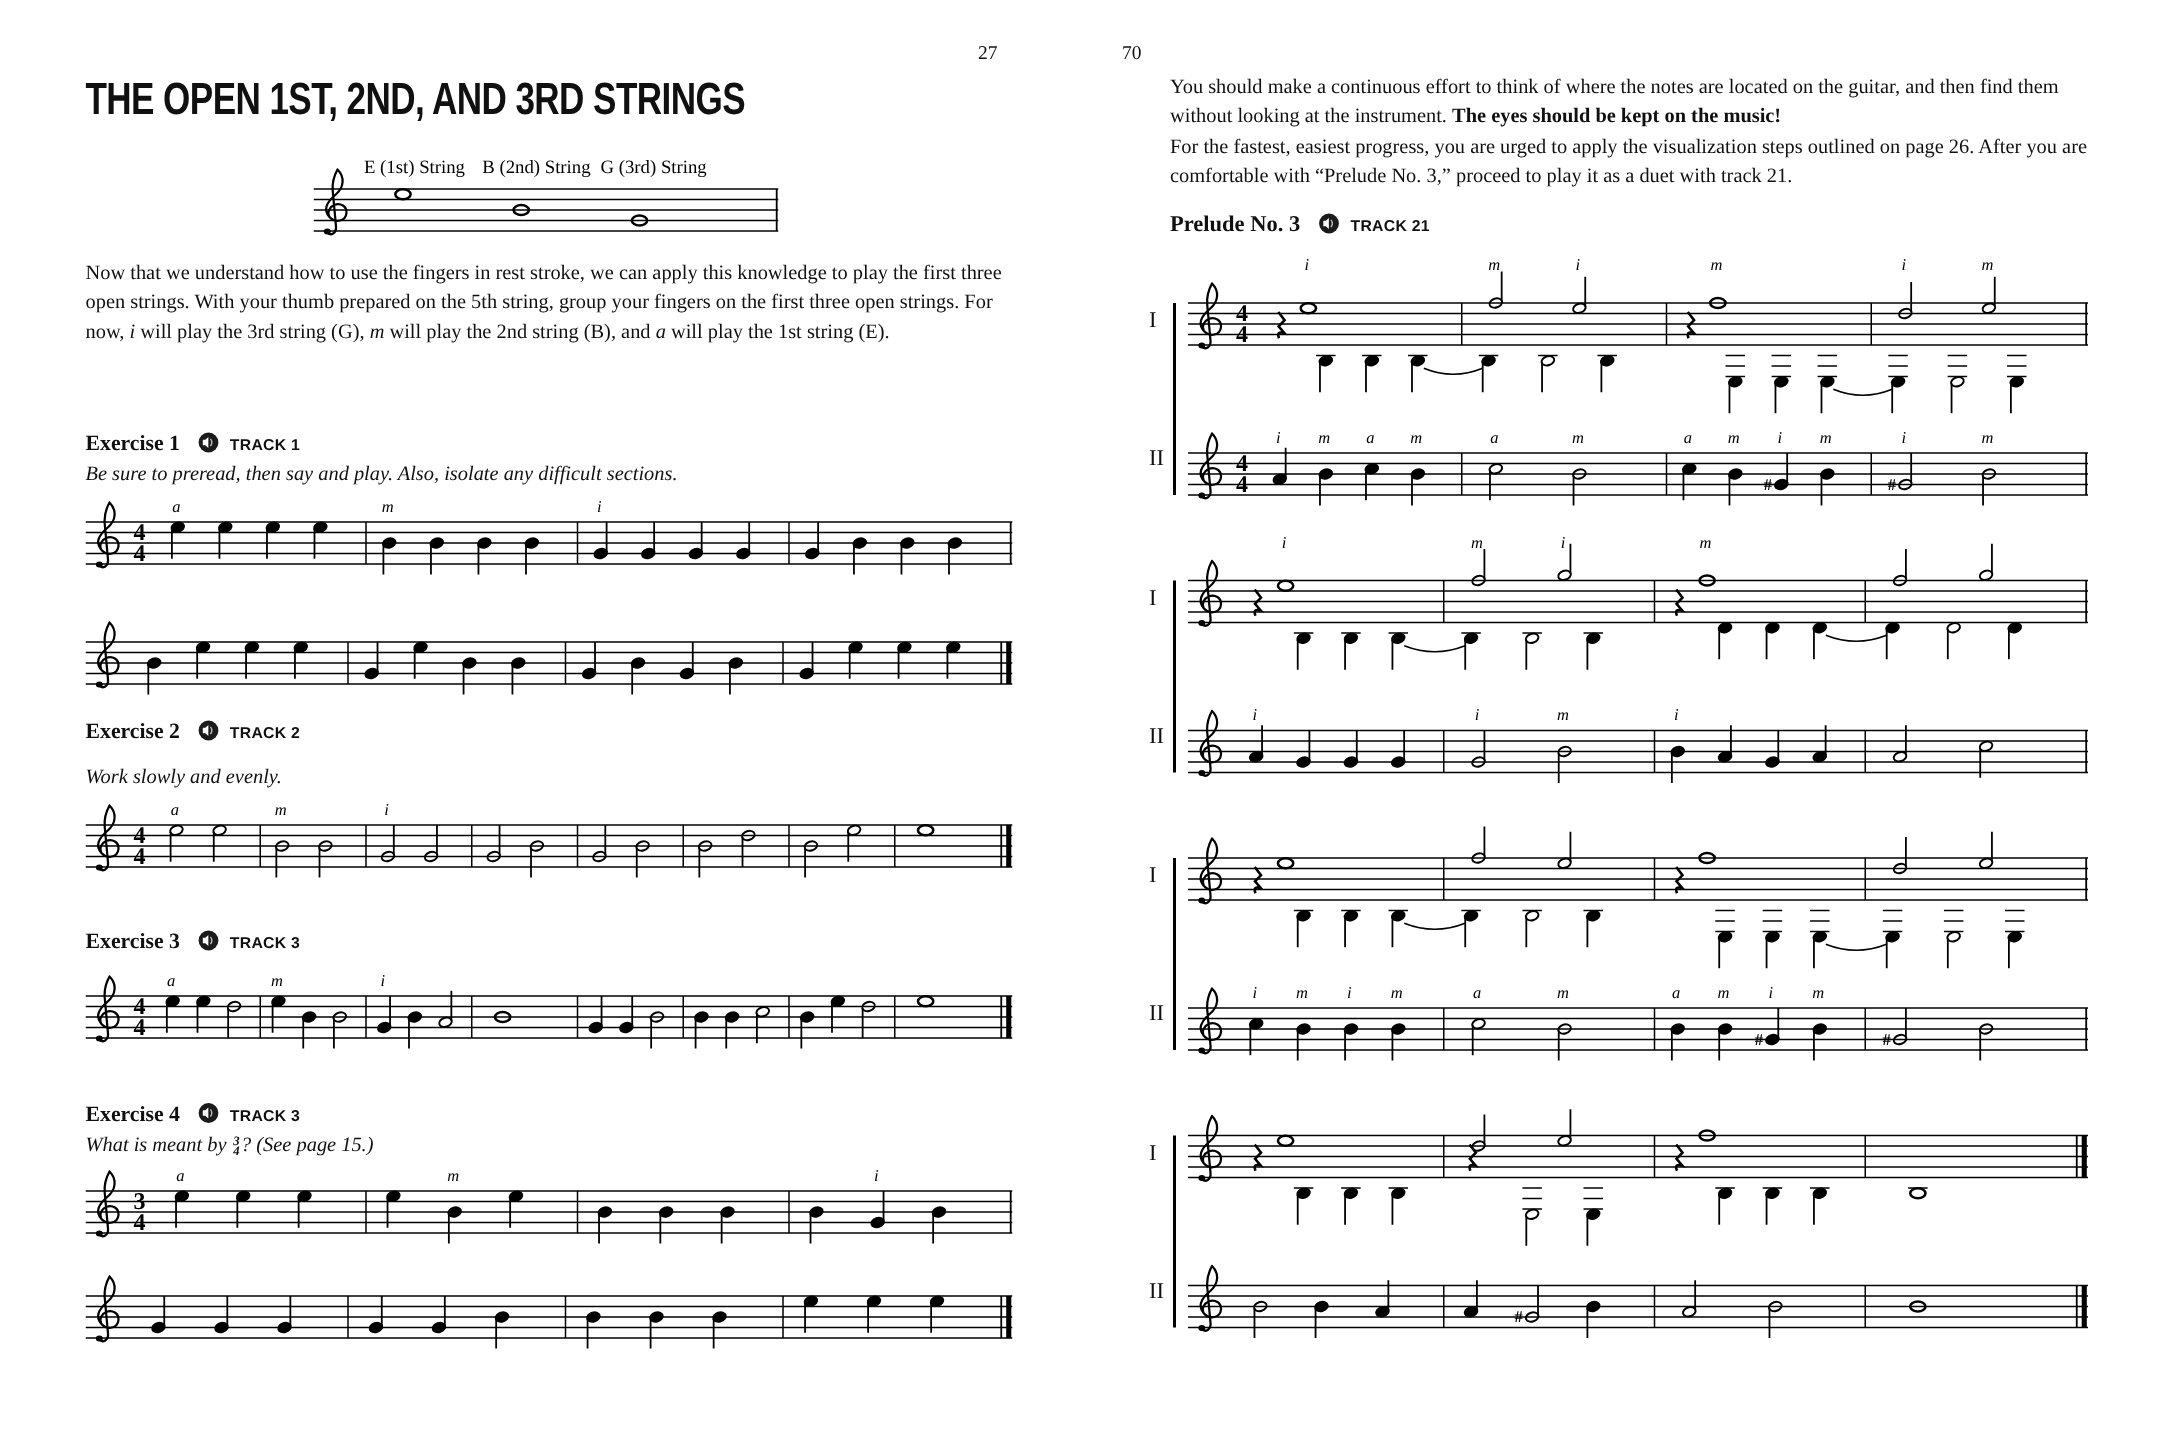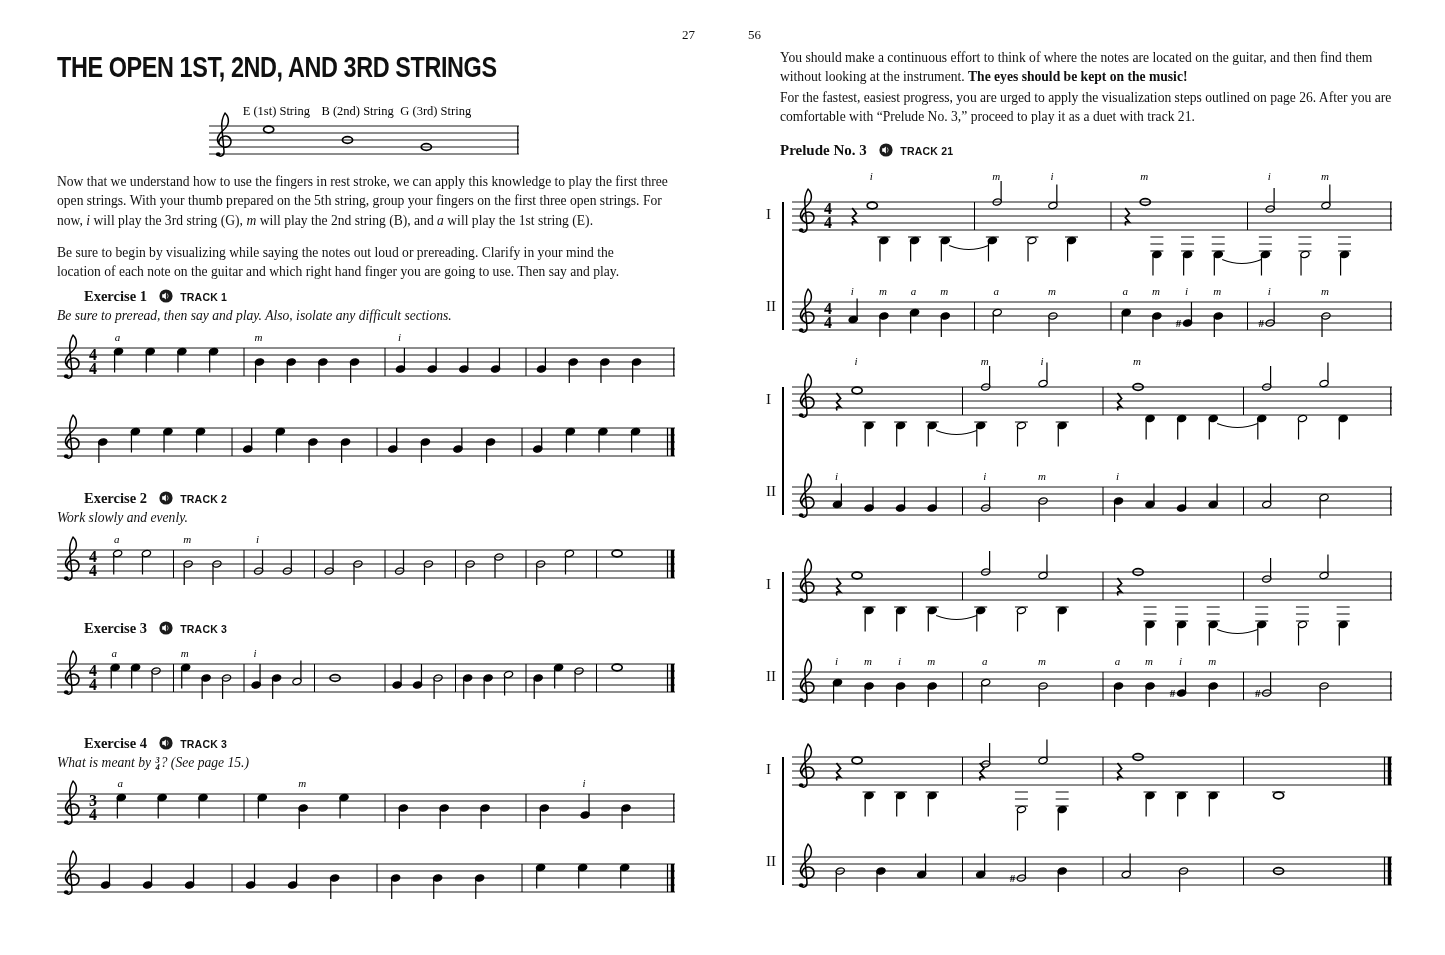--- a/index.html
+++ b/index.html
@@ -2,47 +2,47 @@
 <html><head>
 <meta charset="utf-8">
 <style>
   html,body{margin:0;padding:0;}
   body{width:1445px;height:955px;background:#ffffff;position:relative;overflow:hidden;
        font-family:"Liberation Serif",serif;color:#101010;}
   .page{position:absolute;top:0;}
   #left-page{left:57px;width:625px;height:758px;}
   #right-page{left:780px;width:625px;height:955px;}
   .pagenum{position:absolute;top:27px;font-size:13px;font-family:"Liberation Serif",serif;}
-  #pagenum-left{left:682px;}
+  #pagenum-left{left:652px;}
   #pagenum-right{left:748px;}
   .title{position:absolute;top:50px;left:0;font-family:"Liberation Sans",sans-serif;
          font-weight:700;font-size:30px;letter-spacing:-0.5px;white-space:nowrap;
          transform:scaleX(0.78);transform-origin:left center;}
   .para{position:absolute;font-size:13.6px;line-height:1.43;text-align:left;}
-  .exhead{position:absolute;font-size:14.5px;white-space:nowrap;margin-left:27px;}
+  .exhead{position:absolute;font-size:14.5px;white-space:nowrap;}
   .exname{font-weight:700;}
   .tracklab{font-family:Liberation Sans, sans-serif;font-weight:700;font-size:10.5px;
             letter-spacing:0.2px;margin-left:4px;}
   .badge{display:inline-block;width:14px;height:14px;vertical-align:-2px;margin-left:8px;}
   .subtext{position:absolute;font-size:13.6px;white-space:nowrap;font-style:italic;}
   .frac{display:inline-block;text-align:center;font-weight:700;font-size:8.5px;
         line-height:0.85;vertical-align:-3px;margin:0 1px;}
   .frac span{display:block;}
   .musicsvg{position:absolute;display:block;}
   .system{position:absolute;left:-14px;width:632px;}
   .sys-staves{position:absolute;left:26px;top:0;width:600px;}
   .bracket{position:absolute;left:16px;width:2.4px;background:#000;}
   .syslabel{position:absolute;font-size:15px;font-family:"Liberation Serif",serif;}
   .prelude{position:absolute;font-size:15px;white-space:nowrap;}
 </style>
 </head>
 <body>
 
 <div class="pagenum" id="pagenum-left">27</div>
-<div class="pagenum" id="pagenum-right">56</div>
+<div class="pagenum" id="pagenum-right">70</div>
 
 <div class="page" id="left-page">
 
   <div class="title">THE OPEN 1ST, 2ND, AND 3RD STRINGS</div>
 
   <svg class="musicsvg" style="top:100px;left:152px" width="310" height="64" viewBox="0 0 310 64">
       <line x1="0" y1="26" x2="310" y2="26" stroke="#000" stroke-width="0.9"></line>
       <line x1="0" y1="33" x2="310" y2="33" stroke="#000" stroke-width="0.9"></line>
       <line x1="0" y1="40" x2="310" y2="40" stroke="#000" stroke-width="0.9"></line>
       <line x1="0" y1="47" x2="310" y2="47" stroke="#000" stroke-width="0.9"></line>
@@ -52,21 +52,20 @@
       <line x1="308.8" y1="26" x2="308.8" y2="54" stroke="#000" stroke-width="1.2"></line>
       <ellipse cx="59.65217391304348" cy="29.5" rx="5.1" ry="3.3" fill="none" stroke="#000" stroke-width="1.7"></ellipse>
       <text x="33.65217391304348" y="15" font-size="12.5" text-anchor="start" font-family="&quot;Liberation Serif&quot;,serif" font-weight="normal" font-style="normal">E (1st) String</text>
       <ellipse cx="138.4927536231884" cy="40" rx="5.1" ry="3.3" fill="none" stroke="#000" stroke-width="1.7"></ellipse>
       <text x="112.4927536231884" y="15" font-size="12.5" text-anchor="start" font-family="&quot;Liberation Serif&quot;,serif" font-weight="normal" font-style="normal">B (2nd) String</text>
       <ellipse cx="217.33333333333331" cy="47" rx="5.1" ry="3.3" fill="none" stroke="#000" stroke-width="1.7"></ellipse>
       <text x="191.33333333333331" y="15" font-size="12.5" text-anchor="start" font-family="&quot;Liberation Serif&quot;,serif" font-weight="normal" font-style="normal">G (3rd) String</text>
     </svg>
 
   <div class="para" style="top:172px;left:0;width:616px"><span>Now that we understand how to use the fingers in rest stroke, we can apply this knowledge to play the first three open strings. With your thumb prepared on the 5th string, group your fingers on the first three open strings. For now, </span><i>i</i><span> will play the 3rd string (G), </span><i>m</i><span> will play the 2nd string (B), and </span><i>a</i><span> will play the 1st string (E).</span></div>
-  <div class="para" style="top:243px;left:0;width:600px">Be sure to begin by visualizing while saying the notes out loud or prereading. Clarify in your mind the location of each note on the guitar and which right hand finger you are going to use. Then say and play.</div>
 
   <div class="exhead" style="top:288px;left:0">
     <span class="exname">Exercise 1</span>
     <span class="badge">
       <svg width="14" height="14" viewBox="0 0 14 14">
           <circle cx="7" cy="7" r="6.6" fill="#1b1b1b"></circle>
           <polygon points="3.2,5.2 4.9,5.2 6.9,3.4 6.9,10.6 4.9,8.8 3.2,8.8" fill="#fff"></polygon>
           <path d="M8.3,4.6 q1.8,2.4 0,4.8" stroke="#bbb" stroke-width="0.9" fill="none"></path>
         </svg>
     </span>
@@ -163,21 +162,21 @@
       <ellipse cx="480.7752808988764" cy="39" rx="4.3" ry="3" fill="#000" stroke="#000" stroke-width="1.3" transform="rotate(-18 480.7752808988764 39)"></ellipse>
       <line x1="484.6752808988764" y1="38" x2="484.6752808988764" y2="18" stroke="#000" stroke-width="1.2"></line>
       <ellipse cx="513.3595505617977" cy="21.5" rx="4.3" ry="3" fill="#000" stroke="#000" stroke-width="1.3" transform="rotate(-18 513.3595505617977 21.5)"></ellipse>
       <line x1="509.45955056179776" y1="22.5" x2="509.45955056179776" y2="42.5" stroke="#000" stroke-width="1.2"></line>
       <ellipse cx="545.943820224719" cy="21.5" rx="4.3" ry="3" fill="#000" stroke="#000" stroke-width="1.3" transform="rotate(-18 545.943820224719 21.5)"></ellipse>
       <line x1="542.0438202247191" y1="22.5" x2="542.0438202247191" y2="42.5" stroke="#000" stroke-width="1.2"></line>
       <ellipse cx="578.5280898876405" cy="21.5" rx="4.3" ry="3" fill="#000" stroke="#000" stroke-width="1.3" transform="rotate(-18 578.5280898876405 21.5)"></ellipse>
       <line x1="574.6280898876405" y1="22.5" x2="574.6280898876405" y2="42.5" stroke="#000" stroke-width="1.2"></line>
     </svg>
 
-  <div class="exhead" style="top:490px;left:0">
+  <div class="exhead" style="top:480px;left:0">
     <span class="exname">Exercise 2</span>
     <span class="badge">
       <svg width="14" height="14" viewBox="0 0 14 14">
           <circle cx="7" cy="7" r="6.6" fill="#1b1b1b"></circle>
           <polygon points="3.2,5.2 4.9,5.2 6.9,3.4 6.9,10.6 4.9,8.8 3.2,8.8" fill="#fff"></polygon>
           <path d="M8.3,4.6 q1.8,2.4 0,4.8" stroke="#bbb" stroke-width="0.9" fill="none"></path>
         </svg>
     </span>
     <span class="tracklab">TRACK 2</span>
   </div>

